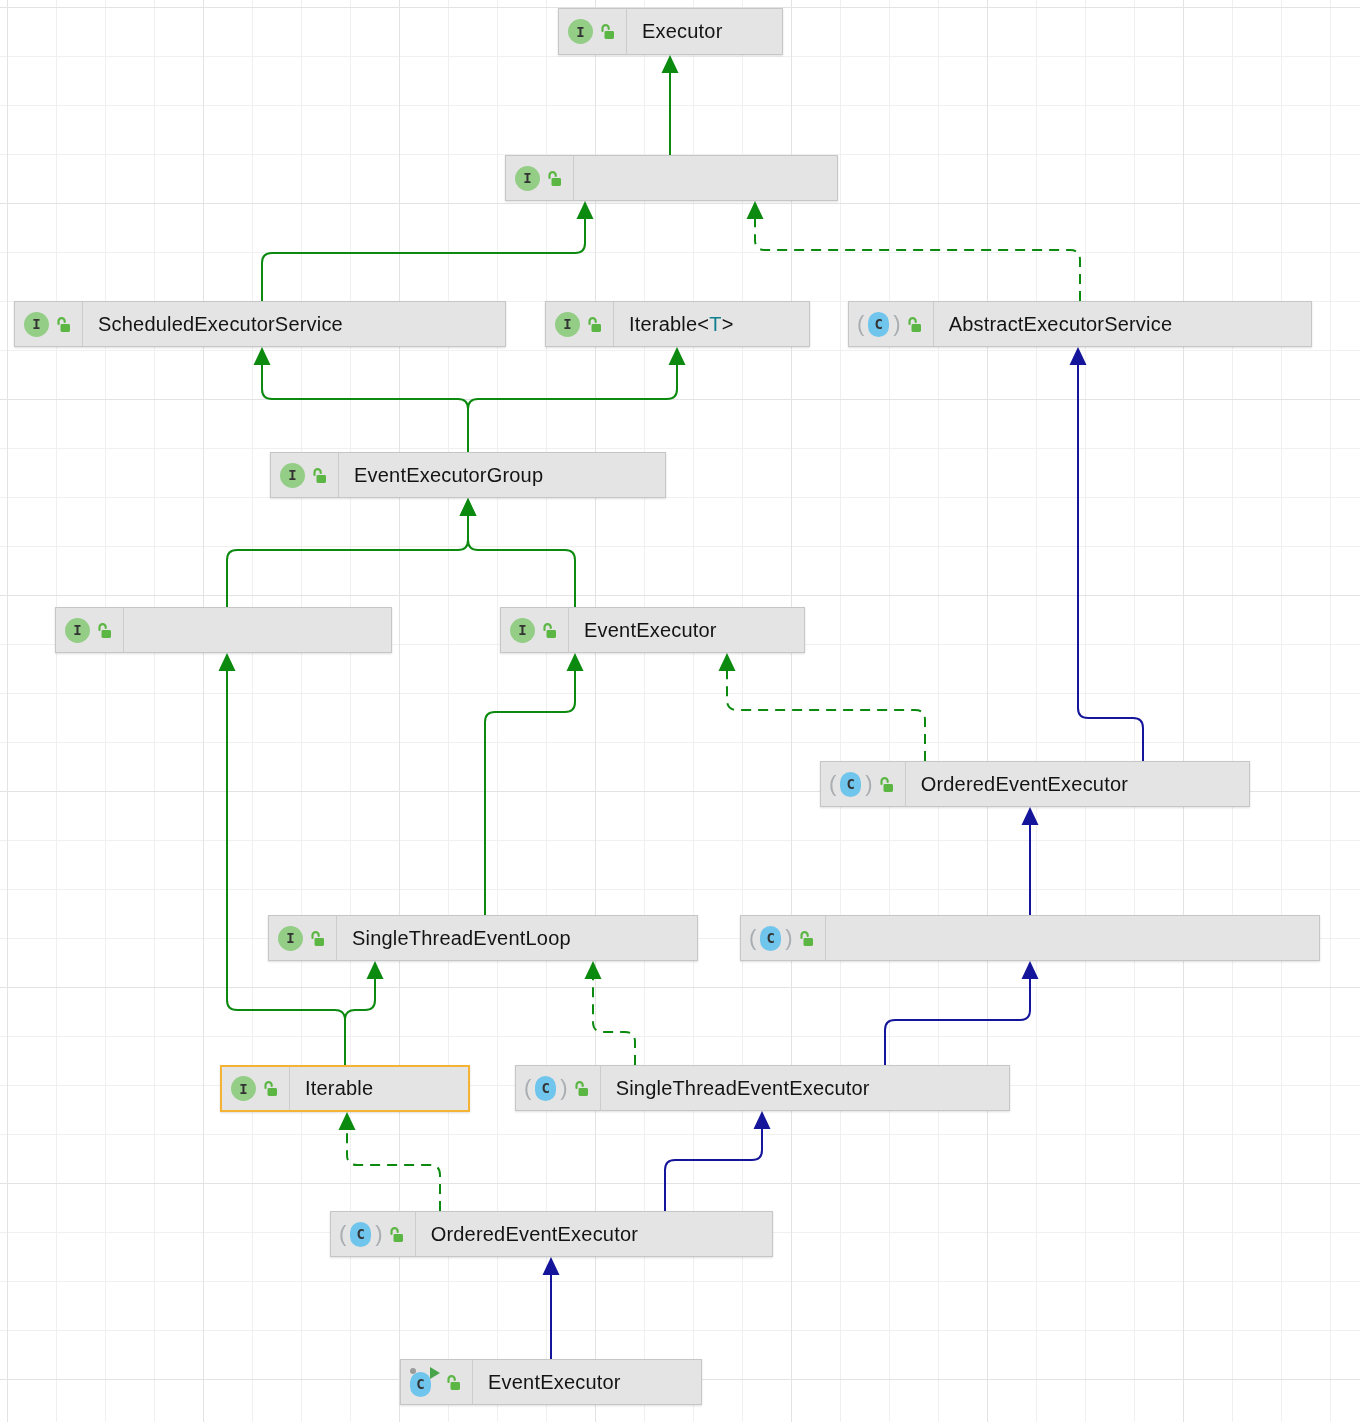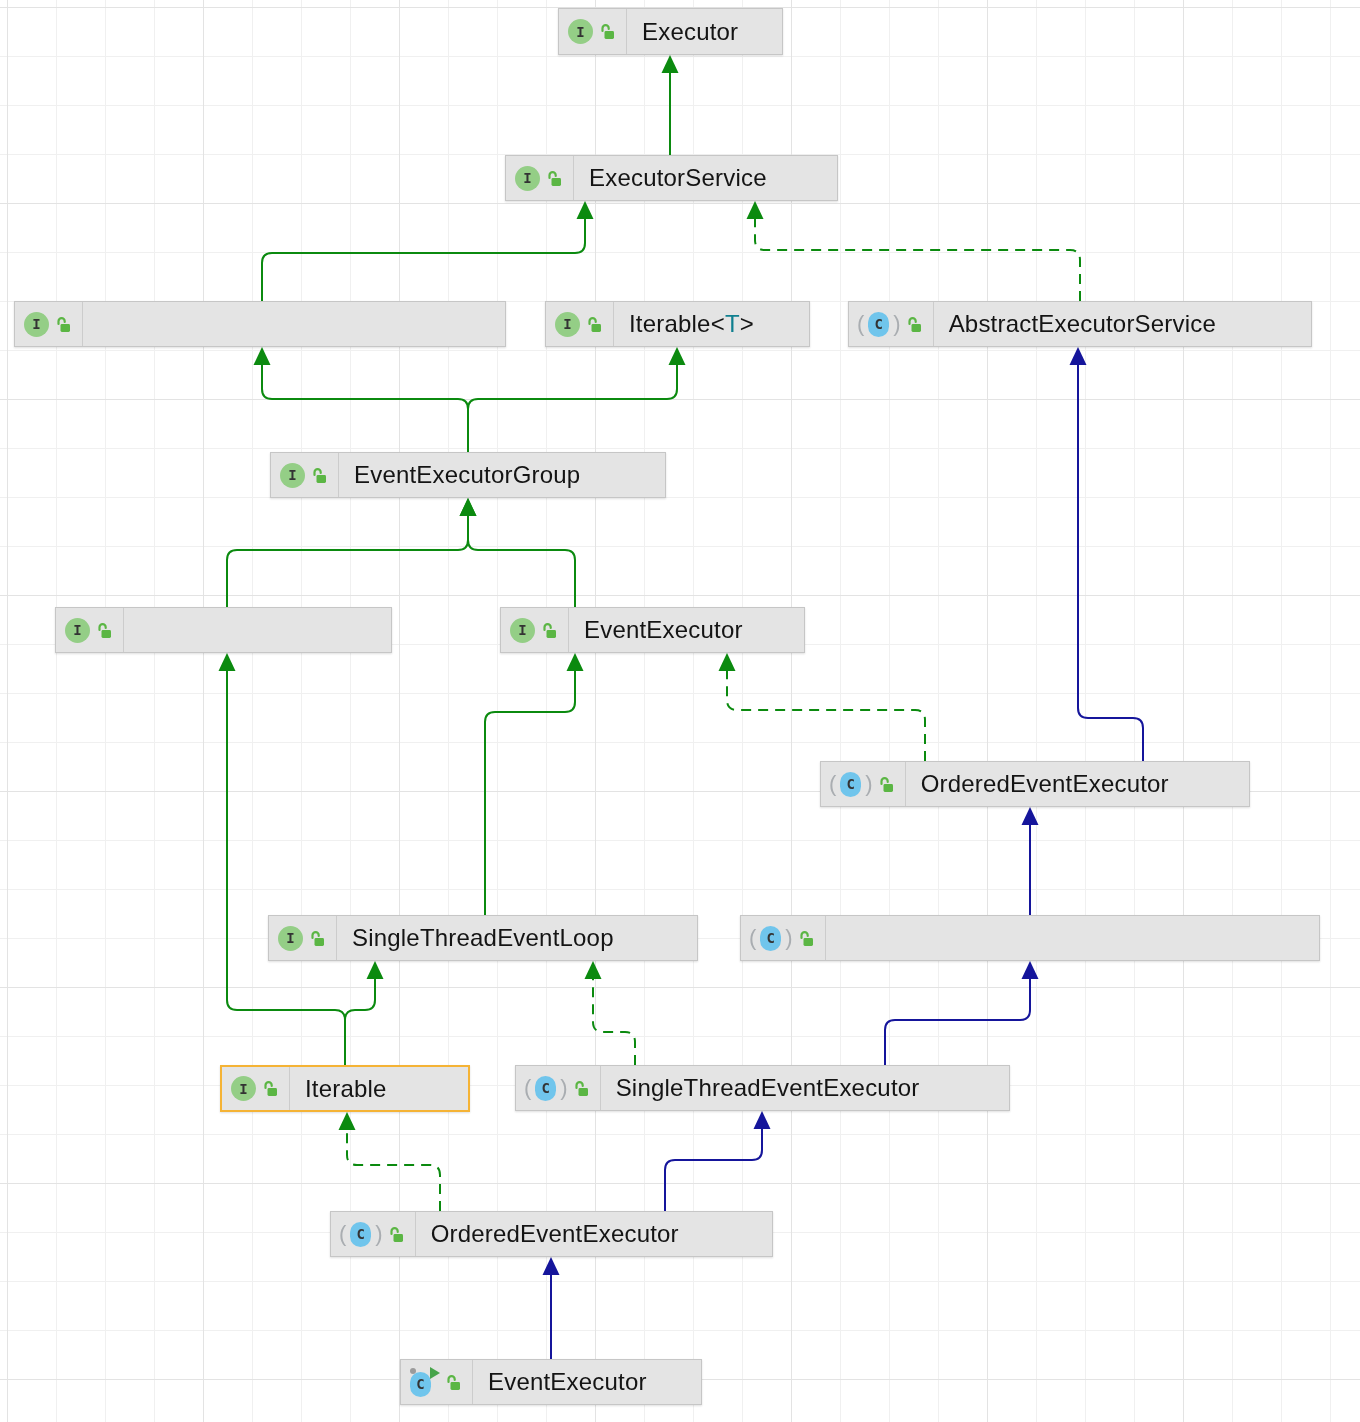--- a/index.html
+++ b/index.html
@@ -16,21 +16,21 @@
     background-position:7px 7px,7px 7px,7px 7px,7px 7px;
   }
   #edges{position:absolute;left:0;top:0;pointer-events:none;}
   .node{
     position:absolute;display:flex;align-items:stretch;box-sizing:border-box;
     background:#e4e4e4;border:1px solid #c6c6c6;
     box-shadow:0 1px 2px rgba(0,0,0,.13);
   }
   .node.selected{border:2px solid #f5b335;}
   .icon-cell{display:flex;align-items:center;gap:5px;padding:0 9px;border-right:1px solid #cccccc;}
-  .label-cell{display:flex;align-items:center;padding:0 16px 0 15px;font-size:24px;color:#141414;white-space:nowrap;letter-spacing:.2px;}
+  .label-cell{display:flex;align-items:center;padding:0 16px 0 15px;font-size:20px;color:#141414;white-space:nowrap;letter-spacing:.2px;}
   .circ{width:25px;height:25px;border-radius:50%;display:flex;align-items:center;justify-content:center;
         font-family:"DejaVu Sans Mono",monospace;font-size:14px;font-weight:700;flex:0 0 auto;}
   .circ.iface{background:#94ce86;color:#333333;}
   .circ.cls{background:#70c5ec;color:#333333;width:21px;height:25px;border-radius:11px;}
   .paren{color:#a9adb1;font-size:22px;line-height:1;margin:0 -1px;flex:0 0 auto;}
   .run-wrap{position:relative;width:29px;height:29px;flex:0 0 auto;}
   .run-wrap .circ{position:absolute;left:0;bottom:0;}
   .run-tri{position:absolute;right:-1px;top:-1px;width:0;height:0;
            border-top:6px solid transparent;border-bottom:6px solid transparent;border-left:10px solid #47a44b;}
   .run-pin{position:absolute;left:0;top:0;width:6px;height:6px;border-radius:50%;background:#9b9b9b;}
@@ -127,30 +127,30 @@
         <div class="label-cell">Executor</div>
       </div>
       <div class="node" style="left: 505px; top: 155px; width: 333px; height: 46px;">
         <div class="icon-cell">
           <span class="circ iface">I</span>
           <svg class="lock" width="19" height="19" viewBox="0 0 19 19">
   <path d="M4.5 9 V6.2 a3.1 3.1 0 0 1 6.2 0 V7" fill="none" stroke="#5bb644" stroke-width="2.2" stroke-linecap="round"></path>
   <rect x="6.5" y="9" width="9.5" height="8" rx="1.4" fill="#5bb644"></rect>
 </svg>
         </div>
-        <div class="label-cell">ExecutorService</div>
       </div>
       <div class="node" style="left: 14px; top: 301px; width: 492px; height: 46px;">
         <div class="icon-cell">
           <span class="circ iface">I</span>
           <svg class="lock" width="19" height="19" viewBox="0 0 19 19">
   <path d="M4.5 9 V6.2 a3.1 3.1 0 0 1 6.2 0 V7" fill="none" stroke="#5bb644" stroke-width="2.2" stroke-linecap="round"></path>
   <rect x="6.5" y="9" width="9.5" height="8" rx="1.4" fill="#5bb644"></rect>
 </svg>
         </div>
+        <div class="label-cell">ScheduledExecutorService</div>
       </div>
       <div class="node" style="left: 545px; top: 301px; width: 265px; height: 46px;">
         <div class="icon-cell">
           <span class="circ iface">I</span>
           <svg class="lock" width="19" height="19" viewBox="0 0 19 19">
   <path d="M4.5 9 V6.2 a3.1 3.1 0 0 1 6.2 0 V7" fill="none" stroke="#5bb644" stroke-width="2.2" stroke-linecap="round"></path>
   <rect x="6.5" y="9" width="9.5" height="8" rx="1.4" fill="#5bb644"></rect>
 </svg>
         </div>
         <div class="label-cell">

